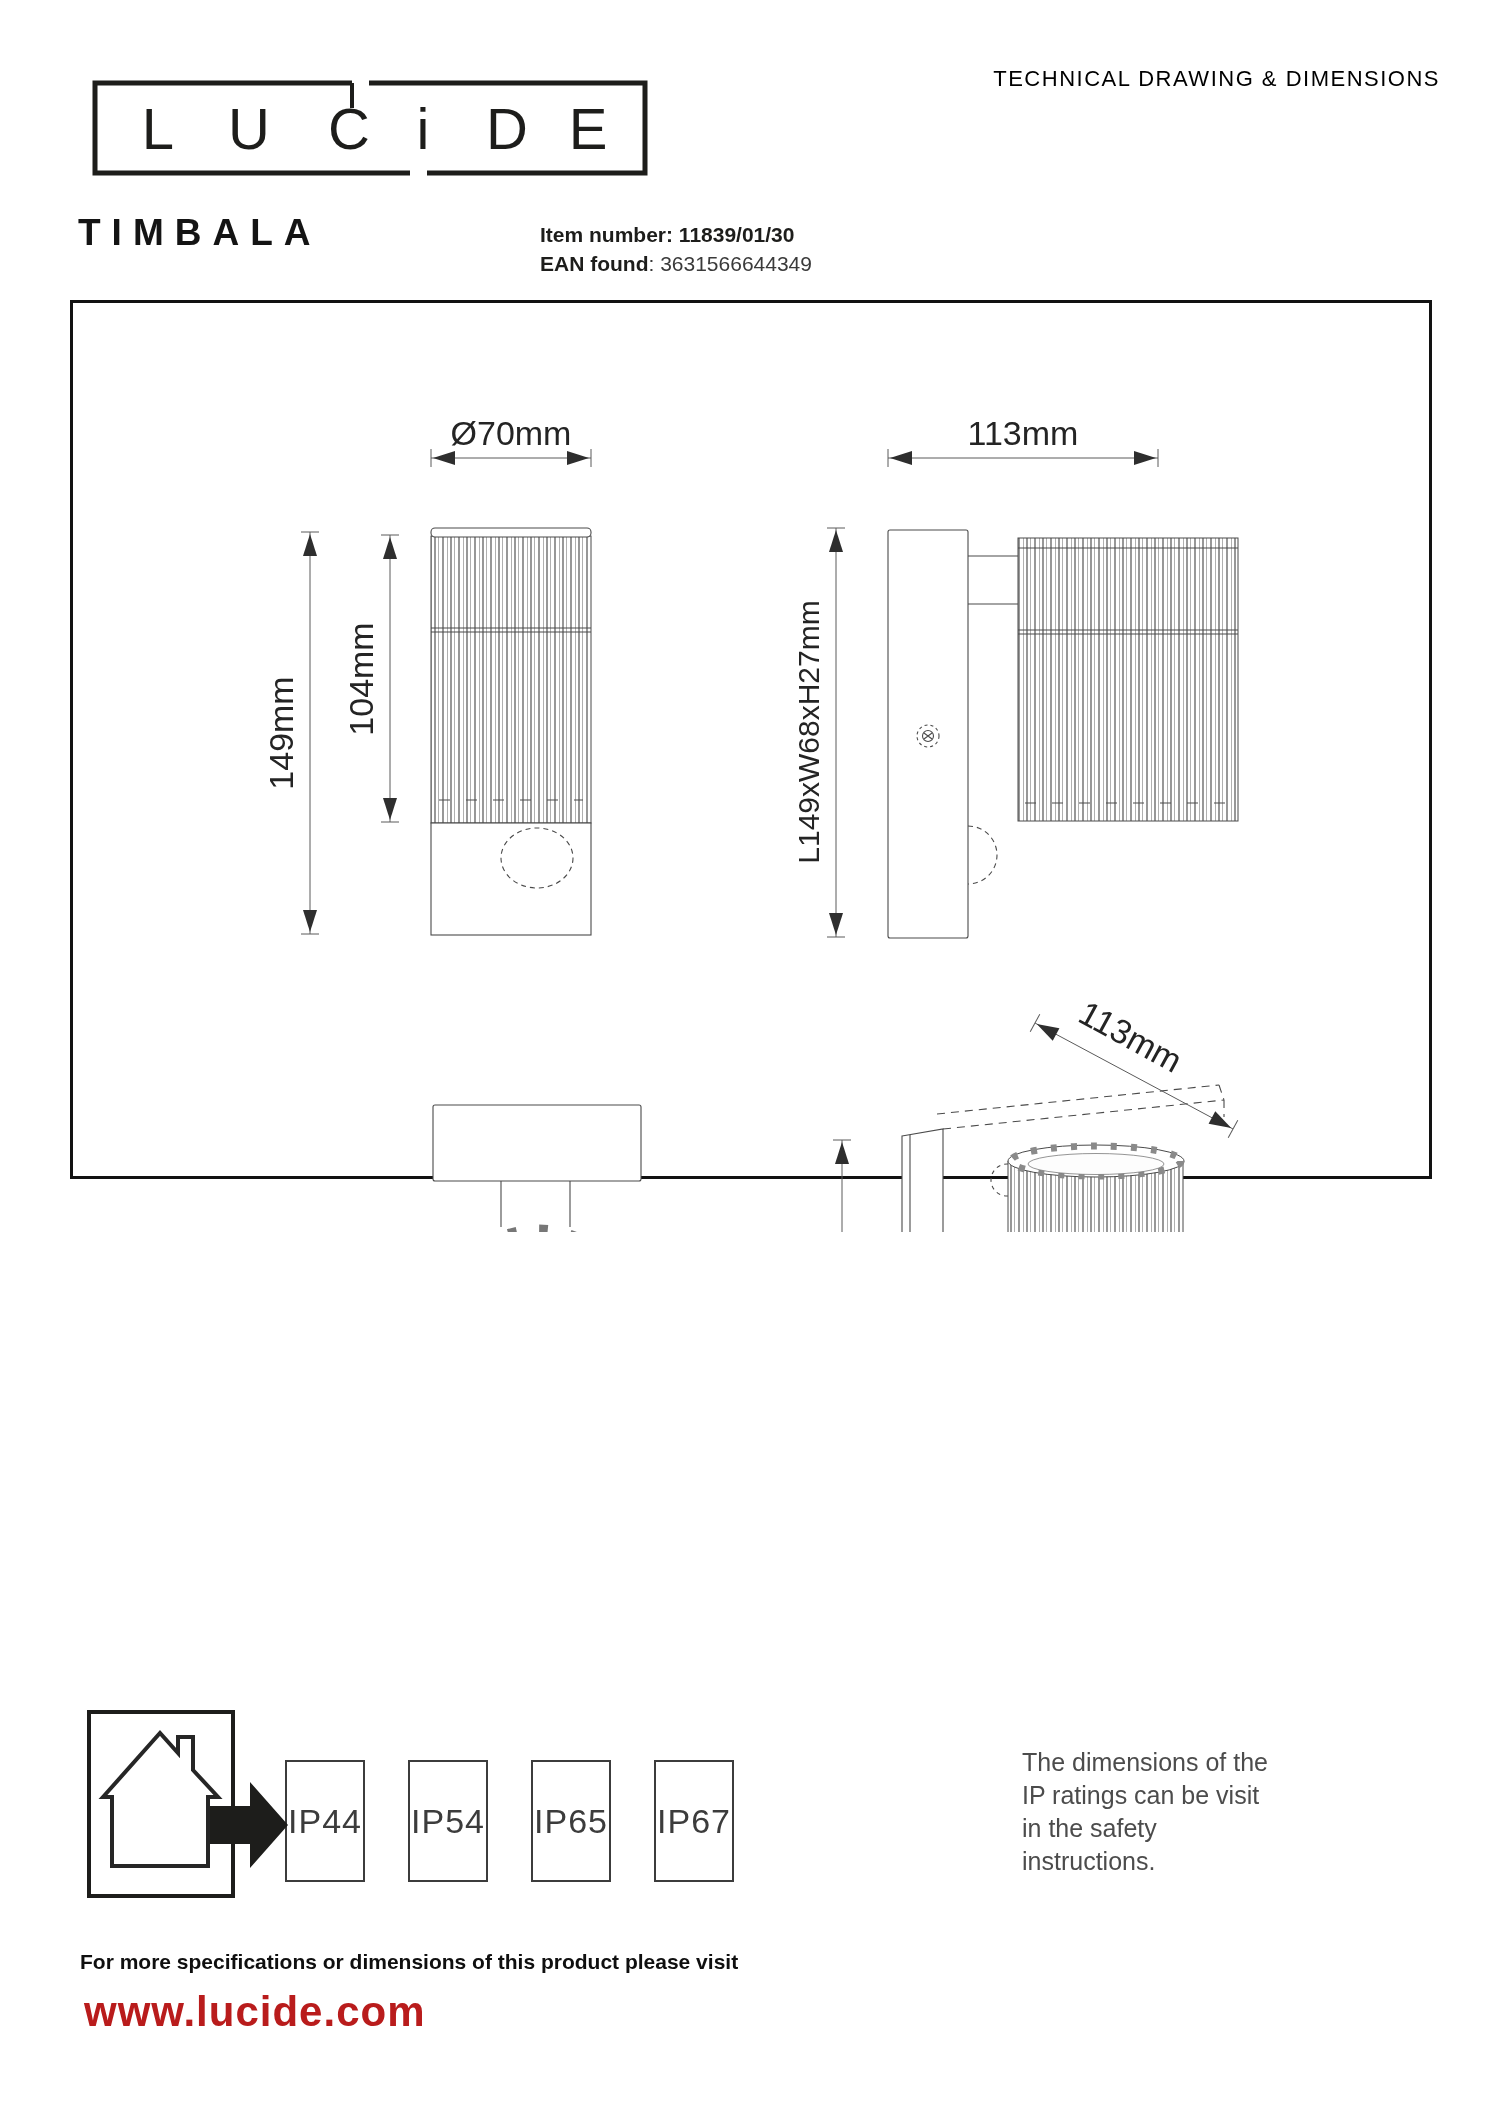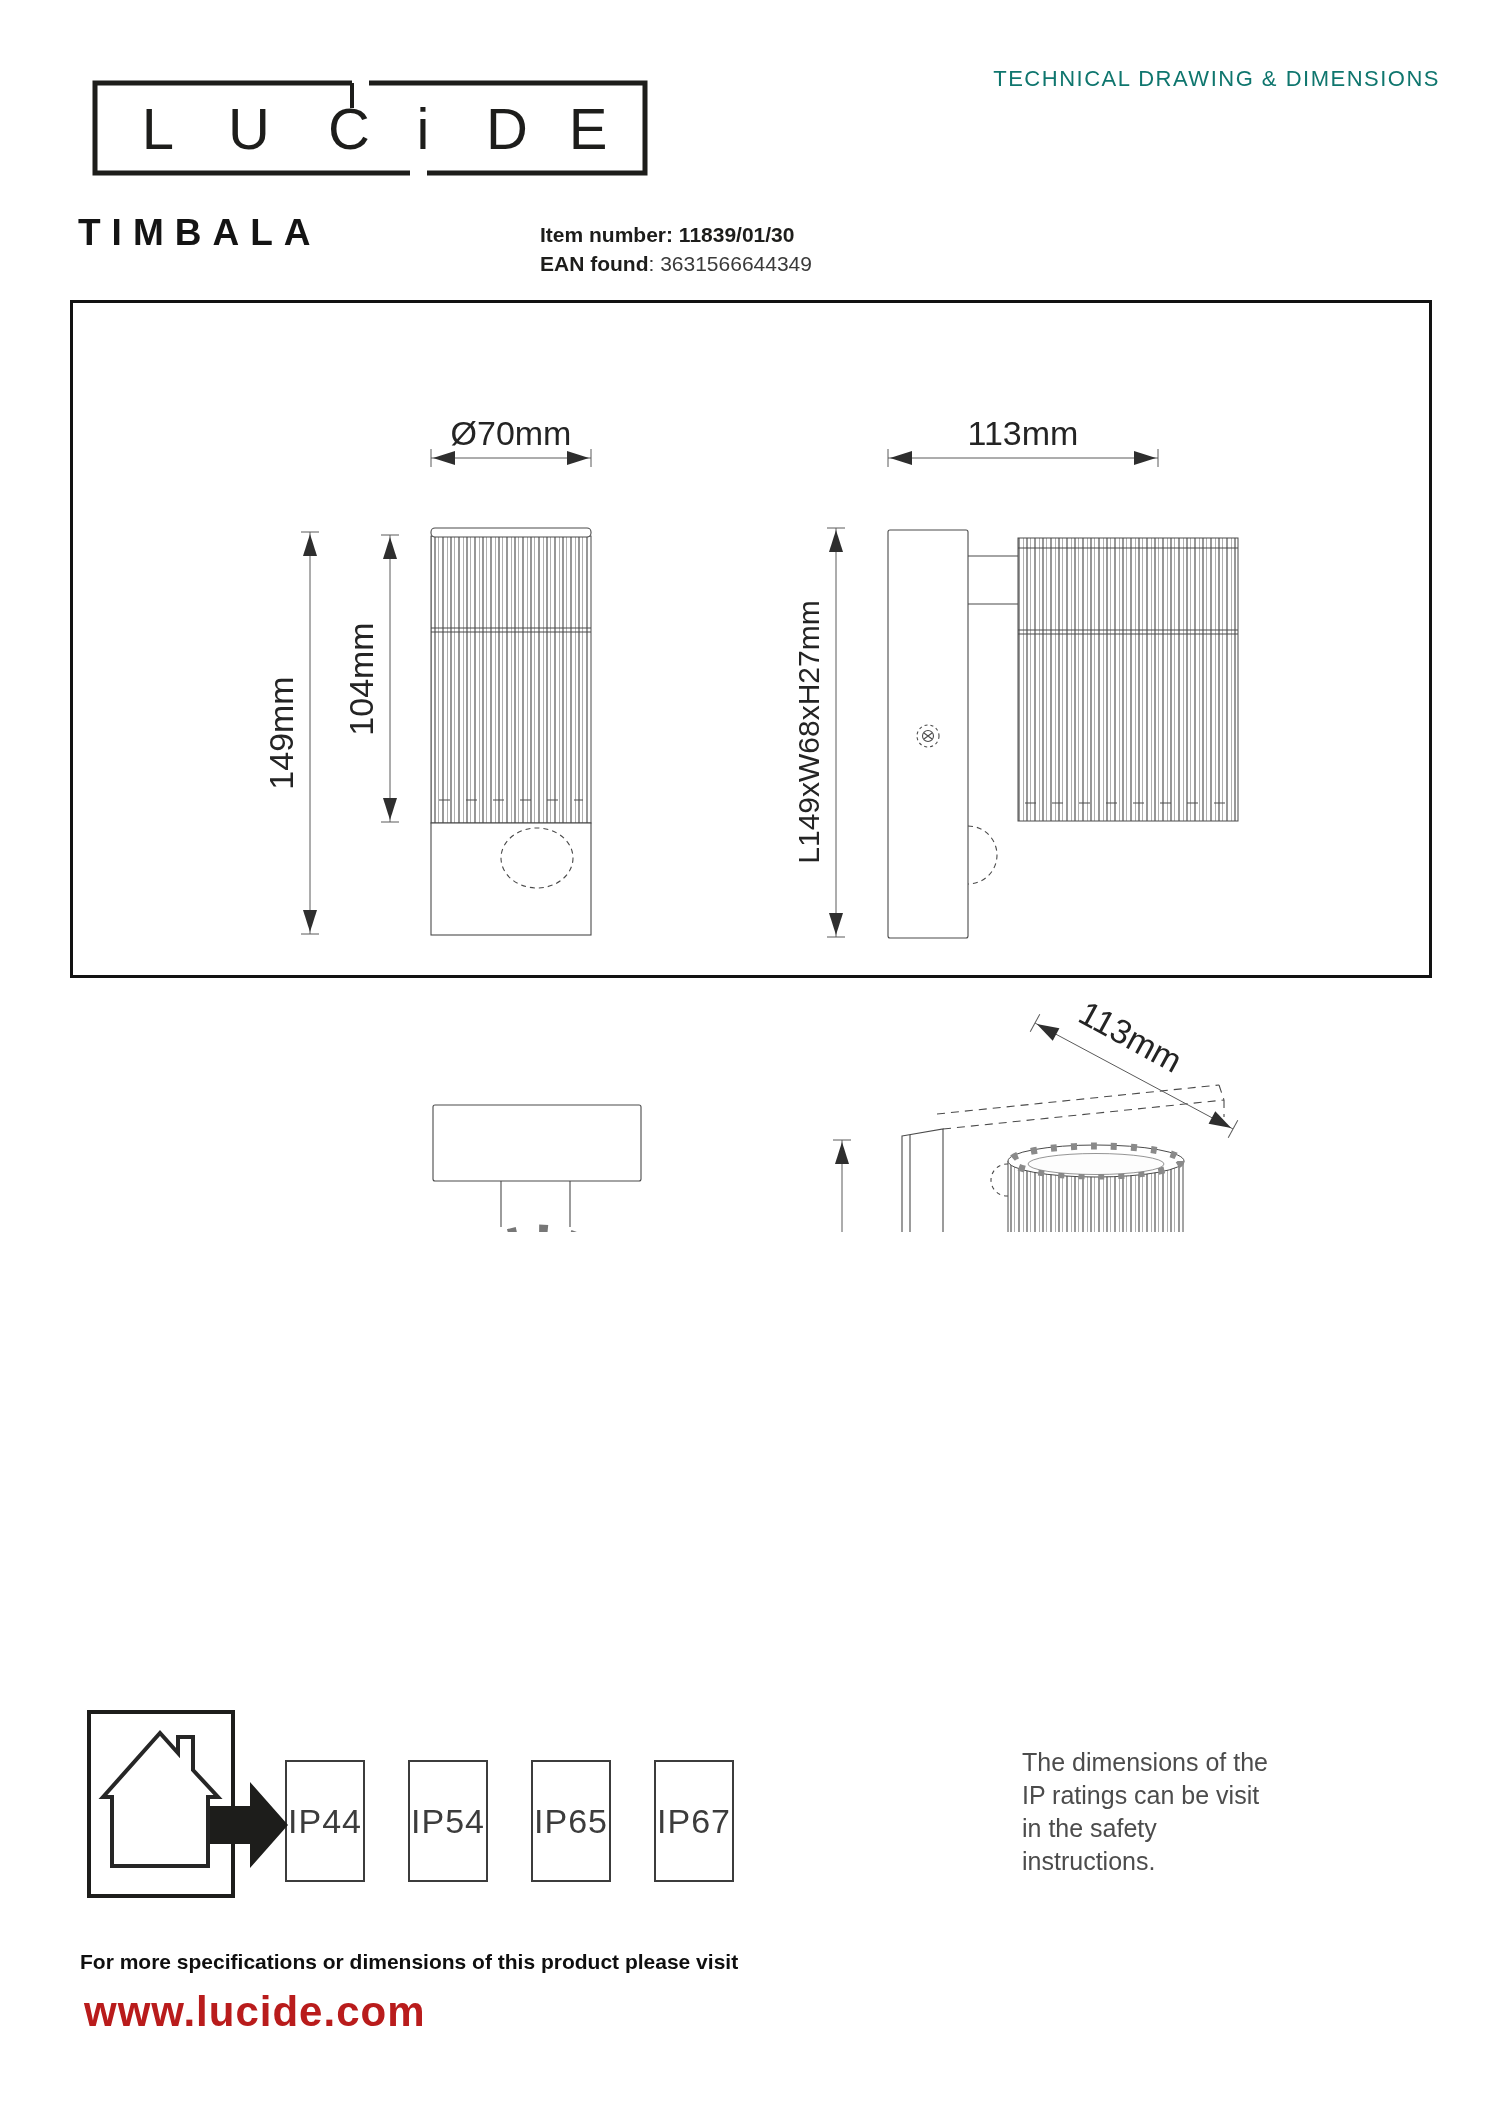--- a/index.html
+++ b/index.html
@@ -1,27 +1,27 @@
 <!DOCTYPE html>
 <html><head>
 <meta charset="utf-8">
 <style>
   html,body{margin:0;padding:0}
   body{width:1500px;height:2122px;position:relative;background:#fff;
        font-family:"Liberation Sans",sans-serif;color:#1d1d1b;overflow:hidden}
   .abs{position:absolute}
   
-  #doc-title{right:60px;top:66px;font-size:22px;letter-spacing:1.5px;color:#0f766e;font-weight:400}
+  #doc-title{right:60px;top:66px;font-size:22px;letter-spacing:1.5px;color:#000000;font-weight:400}
   #product-name{left:78px;top:212px;font-size:37px;font-weight:700;letter-spacing:11px;color:#141414}
   #item-block{left:540px;top:220px;font-size:21px;line-height:29px}
   #item-block .lbl{font-weight:700}
   #item-block .val-bold{font-weight:700}
   #item-block .val-light{font-weight:400;color:#3a3a3a}
   
-  #drawing-frame{left:70px;top:300px;width:1362px;height:678px;border:3px solid #121212;box-sizing:border-box}
+  #drawing-frame{left:70px;top:300px;width:1362px;height:879px;border:3px solid #121212;box-sizing:border-box}
   
   .ln{stroke:#4a4a4a;stroke-width:1.1;fill:none}
   .lnf{stroke:#4a4a4a;stroke-width:1.1;fill:#fff}
   .dim{stroke:#5a5a5a;stroke-width:1;fill:none}
   .arw{fill:#2e2e2e;stroke:none}
   .dimtxt{font-family:"Liberation Sans",sans-serif;font-size:34px;fill:#242424}
   .dimtxt-sm{font-family:"Liberation Sans",sans-serif;font-size:30px;fill:#242424}
   
   #house-box{left:87px;top:1710px;width:148px;height:188px;border:4px solid #1d1d1b;box-sizing:border-box}
   #out-arrow{left:200px;top:1770px;width:95px;height:108px;z-index:3}

